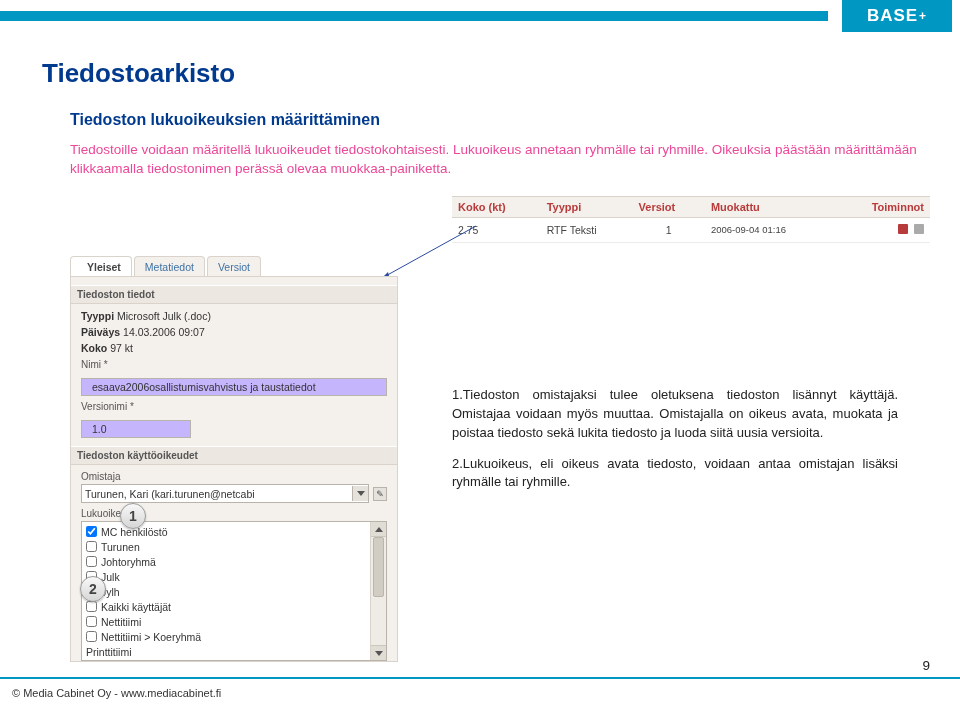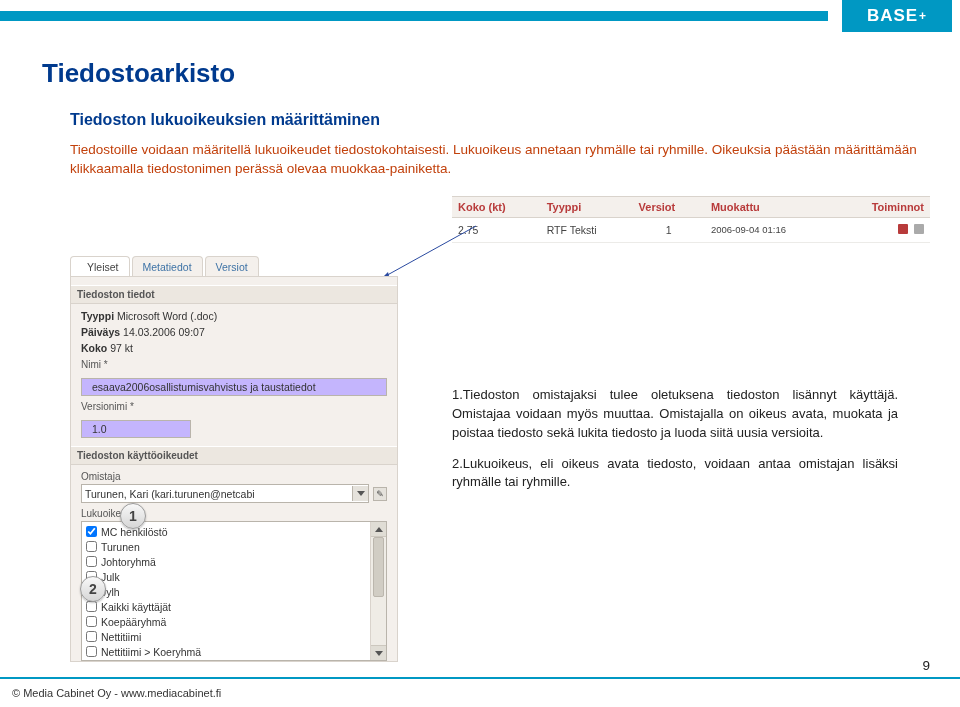--- a/index.html
+++ b/index.html
@@ -9,21 +9,21 @@
   
   .topbar { position: absolute; top: 0; left: 0; right: 0; height: 32px; }
   .topbar .bluebar { position: absolute; top: 11px; left: 0; width: 828px; height: 10px; background: #0098c3; }
   .topbar .logo { position: absolute; top: 0; right: 8px; width: 110px; height: 32px; background: #0098c3; color: #fff; font-weight: 700; font-size: 17px; letter-spacing: 1px; display: flex; align-items: center; justify-content: center; font-family: Arial, sans-serif; }
   .topbar .logo-plus { color: #fff; font-weight: 700; font-size: 12px; vertical-align: super; margin-left: 1px; }
 
   
   .content { position: absolute; top: 58px; left: 42px; right: 42px; bottom: 40px; }
   .h1 { color: #003a8e; font-size: 26px; font-weight: 700; margin-bottom: 22px; }
   .h2 { color: #003a8e; font-size: 16px; font-weight: 700; margin: 0 0 12px 28px; }
-  .intro { color: #c2410c; font-size: 13.5px; margin: 0 0 26px 28px; line-height: 1.4; }
+  .intro { color: #ec4899; font-size: 13.5px; margin: 0 0 26px 28px; line-height: 1.4; }
 
   
   .table-strip { position: absolute; top: 196px; left: 452px; width: 478px; }
   .table-strip table { width: 100%; border-collapse: collapse; font-size: 11px; }
   .table-strip th { color: #b83b3b; background: #f4f0ec; font-weight: 700; text-align: left; padding: 4px 6px; border-bottom: 1px solid #d9d3cc; border-top: 1px solid #d9d3cc; }
   .table-strip th.right { text-align: right; }
   .table-strip td { background: #fff; color: #444; font-size: 10.5px; padding: 6px 6px; border-bottom: 1px solid #ecebe8; }
   .table-strip td.center { text-align: center; }
   .toiminnot-icon { width: 10px; height: 10px; display: inline-block; background: #b83b3b; border-radius: 1px; margin-left: 3px; }
   .toiminnot-icon.gray { background: #aaa; }
@@ -35,21 +35,21 @@
     left: 378px;
     width: 100px;
     height: 60px;
     pointer-events: none;
   }
 
   
   .panel { position: absolute; top: 256px; left: 70px; width: 328px; font-size: 10.5px; color: #333; }
   .tabs { display: flex; gap: 2px; }
   .tab { padding: 4px 10px 3px; background: #f4f0ec; border: 1px solid #d9d3cc; border-bottom: none; border-radius: 4px 4px 0 0; color: #444; }
-  .tab.active { background: #fff; font-weight: 400; padding-left: 16px; }
+  .tab.active { background: #fff; font-weight: 700; padding-left: 16px; }
   .tab.inactive { color: #3e73a6; }
   .panel-body { border: 1px solid #d9d3cc; background: #f4f0ec; padding: 8px 10px 0; }
   .section-head { background: #ece7e0; color: #555; font-size: 10px; font-weight: 700; padding: 3px 6px; margin: 0 -10px 6px; border-bottom: 1px solid #d9d3cc; border-top: 1px solid #fff; }
   .row { margin: 0 0 4px 0; font-size: 10.5px; }
   .row b { font-weight: 700; }
   .field-label { font-size: 10px; color: #555; margin: 5px 0 2px; }
   .text-input {
     width: 100%; height: 18px; border: 1px solid #b9b4ab; background: #c4b5fd;
     font-size: 10.5px; padding: 1px 10px; color: #333; margin-top: 6px;
   }
@@ -136,21 +136,21 @@
 </svg>
 
 <div class="panel">
   <div class="tabs">
     <div class="tab active">Yleiset</div>
     <div class="tab inactive">Metatiedot</div>
     <div class="tab inactive">Versiot</div>
   </div>
   <div class="panel-body">
     <div class="section-head">Tiedoston tiedot</div>
-    <div class="row"><b>Tyyppi</b> <span>Microsoft Word (.doc)</span></div>
+    <div class="row"><b>Tyyppi</b> <span>Microsoft Julk (.doc)</span></div>
     <div class="row"><b>Päiväys</b> <span>14.03.2006 09:07</span></div>
     <div class="row"><b>Koko</b> <span>97 kt</span></div>
 
     <div class="field-label">Nimi *</div>
     <input class="text-input" value="esaava2006osallistumisvahvistus ja taustatiedot" style="">
 
     <div class="field-label">Versionimi *</div>
     <input class="text-input" style="width: 110px;" value="1.0">
 
     <div class="section-head" style="margin-top:8px">Tiedoston käyttöoikeudet</div>
@@ -186,24 +186,20 @@
           <label class="opt">
             <input type="checkbox" style="">
             <span>Jylh</span>
           </label>
           <label class="opt">
             <input type="checkbox" style="">
             <span>Kaikki käyttäjät</span>
           </label>
           <label class="opt">
             <input type="checkbox" style="">
-            <span>Koepääryhmä</span>
-          </label>
-          <label class="opt">
-            <input type="checkbox" style="">
             <span>Nettitiimi</span>
           </label>
           <label class="opt">
             <input type="checkbox" style="">
             <span>Nettitiimi &gt; Koeryhmä</span>
           </label>
           <label class="opt">
             <span>Printtitiimi</span>
           </label>
         </div>

